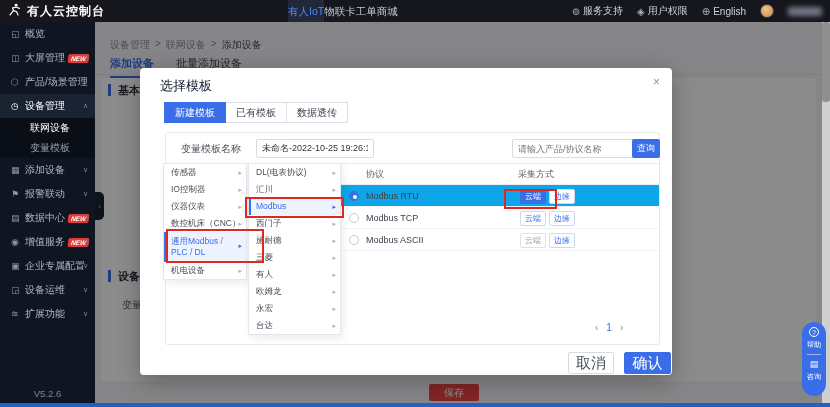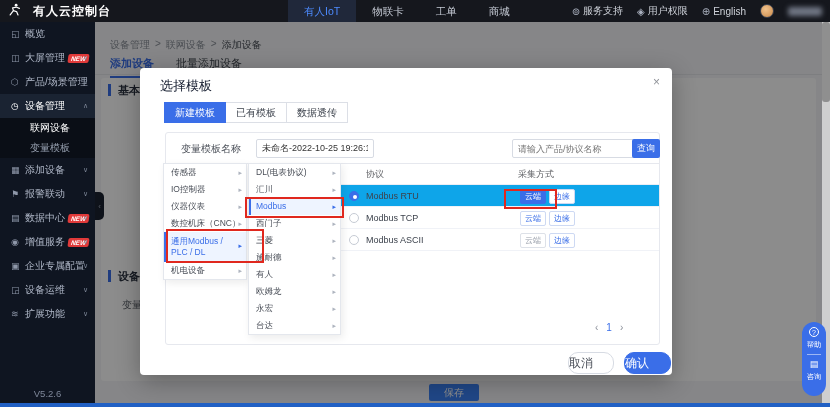--- a/index.html
+++ b/index.html
@@ -1,24 +1,24 @@
 <!DOCTYPE html>
 <html><head>
 <meta charset="utf-8">
 <style>
   * { margin:0; padding:0; box-sizing:border-box; }
   body { font-family:"Liberation Sans","DejaVu Sans",sans-serif; background:#e8e8e8; }
   #stage { position:relative; width:830px; height:407px; overflow:hidden; background:#fff; }
 
   
   .topbar { position:absolute; left:0; top:0; width:830px; height:22px; background:#15171d; display:flex; align-items:center; z-index:30; }
-  .logo-wrap { display:flex; align-items:center; gap:12px; padding-left:8px; width:200px; }
+  .logo-wrap { display:flex; align-items:center; gap:6px; padding-left:8px; width:200px; }
   .logo-title { color:#fff; font-size:12px; font-weight:bold; letter-spacing:1px; }
   .top-nav { position:absolute; left:288px; top:0; height:22px; display:flex; }
-  .top-nav-item { height:22px; line-height:22px; padding:0 16px; font-size:10.5px; color:#c3c8d2; cursor:pointer; }
+  .top-nav-item { height:22px; line-height:22px; padding:0 0; font-size:10.5px; color:#c3c8d2; cursor:pointer; }
   .top-nav-item.active { color:#4d8bff; background:#20283a; }
   .top-right { position:absolute; right:8px; top:0; height:22px; display:flex; align-items:center; gap:14px; }
   .top-right-item { display:flex; align-items:center; gap:3px; color:#cfd3da; font-size:10px; cursor:pointer; }
   .top-icon { font-size:10px; color:#aab1bf; }
   .avatar { width:14px; height:14px; border-radius:50%; background:radial-gradient(circle at 40% 35%, #f1c28c, #c98a4b); border:1px solid #3a4150; }
   .username-blur { width:34px; height:9px; background:#707684; filter:blur(2.5px); border-radius:2px; }
 
   
   .sidebar { position:absolute; left:0; top:22px; width:95px; bottom:0; background:#0f1521; z-index:20; }
   .side-item { position:relative; height:24px; display:flex; align-items:center; padding-left:11px; cursor:pointer; }
@@ -39,21 +39,21 @@
   .breadcrumb { position:absolute; left:15px; top:16px; font-size:10px; color:#8a8f99; display:flex; gap:5px; }
   .breadcrumb .bc-link { color:#8a8f99; cursor:pointer; }
   .breadcrumb .bc-current { color:#4a4f58; }
   .page-tabs { position:absolute; left:15px; top:34px; display:flex; gap:22px; font-size:11px; }
   .page-tab { padding-bottom:5px; color:#3d434d; cursor:pointer; }
   .page-tab.active { color:#3a6ee8; border-bottom:2px solid #3a6ee8; font-weight:bold; }
   .tabs-rule { position:absolute; left:0; right:0; top:52px; border-bottom:1px solid #e3e5ea; }
   .content-card { position:absolute; left:6px; right:6px; top:56px; bottom:26px; background:#fff; border-radius:3px; }
   .section-title { position:absolute; font-size:11px; color:#2b3240; font-weight:bold; padding-left:7px; border-left:3px solid #3a6ee8; line-height:12px; }
   .faint-label { position:absolute; font-size:10px; color:#5a6068; }
-  .save-btn { position:absolute; left:334px; top:362px; width:50px; height:17px; background:#3b82f6; color:#fff; font-size:10px; text-align:center; line-height:17px; border-radius:2px; cursor:pointer; }
+  .save-btn { position:absolute; left:334px; top:362px; width:50px; height:17px; background:#ef4444; color:#fff; font-size:10px; text-align:center; line-height:17px; border-radius:2px; cursor:pointer; }
 
   
   .overlay { position:absolute; left:95px; top:22px; right:8px; bottom:0; background:rgba(0,0,0,0.45); z-index:40; }
   .scrollbar-track { position:absolute; right:0; top:22px; width:8px; bottom:4px; background:#cfcfcf; z-index:45; }
   .scrollbar-thumb { position:absolute; right:0; top:22px; width:8px; height:80px; background:#8f8f8f; border-radius:3px; z-index:46; cursor:pointer; }
   .bottom-bar { position:absolute; left:0; bottom:0; width:830px; height:4px; background:#2160c4; z-index:60; }
 
   
   .float-widget { position:absolute; left:802px; top:322px; width:24px; height:74px; background:#3a6ee8; border-radius:12px; z-index:55; display:flex; flex-direction:column; align-items:center; padding-top:5px; gap:2px; }
   .fw-icon { color:#fff; font-size:9px; line-height:10px; }
@@ -101,21 +101,21 @@
   .mode-btn { position:absolute; top:3.5px; width:26px; height:15px; line-height:13px; text-align:center; font-size:8px; border:1px solid #cdd9f3; border-radius:2px; color:#3a6ee8; background:#fff; cursor:pointer; }
   .mode-btn.cloud { left:180px; }
   .mode-btn.edge { left:209px; }
   .mode-btn.primary { background:#3a6ee8; border-color:#3a6ee8; color:#fff; }
   .mode-btn.disabled { color:#9aa0ab; border-color:#dde1e8; }
 
   .pagination { position:absolute; left:455px; top:254px; display:flex; gap:8px; font-size:10px; color:#8a8f99; align-items:center; }
   .pagination .pg-num { color:#3a6ee8; cursor:pointer; }
   .pg-arrow { cursor:pointer; }
 
-  .modal-footer-btn { position:absolute; top:284px; height:22px; line-height:20px; font-size:12px; border-radius:10px; cursor:pointer; }
+  .modal-footer-btn { position:absolute; top:284px; height:22px; line-height:20px; font-size:15px; text-align:center; border-radius:2px; cursor:pointer; }
   .cancel-btn { left:428px; width:46px; border:1px solid #d7dbe3; background:#fff; color:#4a4f58; }
   .confirm-btn { left:484px; width:47px; background:#3a6ee8; color:#fff; border:1px solid #3a6ee8; }
 
   
   .annotate { position:absolute; border:2px solid #e0281e; z-index:6; pointer-events:none; }
   .ann-a { left:26px; top:161px; width:98px; height:34px; }
   .ann-b { left:105px; top:129px; width:99px; height:21px; }
   .ann-c { left:364px; top:121px; width:53px; height:20px; }
 </style>
 </head>
@@ -274,22 +274,22 @@
       <div class="cas-item"><span>数控机床（CNC）</span><span class="cas-arrow">▸</span></div>
       <div class="cas-item twoline selected"><span>通用Modbus / PLC / DL</span><span class="cas-arrow">▸</span></div>
       <div class="cas-item"><span>机电设备</span><span class="cas-arrow">▸</span></div>
     </div>
 
     <div class="cascade cascade2">
       <div class="cas-item"><span>DL(电表协议)</span><span class="cas-arrow">▸</span></div>
       <div class="cas-item"><span>汇川</span><span class="cas-arrow">▸</span></div>
       <div class="cas-item selected"><span>Modbus</span><span class="cas-arrow">▸</span></div>
       <div class="cas-item"><span>西门子</span><span class="cas-arrow">▸</span></div>
+      <div class="cas-item"><span>施耐德</span><span class="cas-arrow">▸</span></div>
       <div class="cas-item"><span>三菱</span><span class="cas-arrow">▸</span></div>
-      <div class="cas-item"><span>施耐德</span><span class="cas-arrow">▸</span></div>
       <div class="cas-item"><span>有人</span><span class="cas-arrow">▸</span></div>
       <div class="cas-item"><span>欧姆龙</span><span class="cas-arrow">▸</span></div>
       <div class="cas-item"><span>永宏</span><span class="cas-arrow">▸</span></div>
       <div class="cas-item"><span>台达</span><span class="cas-arrow">▸</span></div>
     </div>
 
     <div class="ptable">
       <div class="pt-header">
         <span class="pt-h-proto">协议</span>
         <span class="pt-h-mode">采集方式</span>

